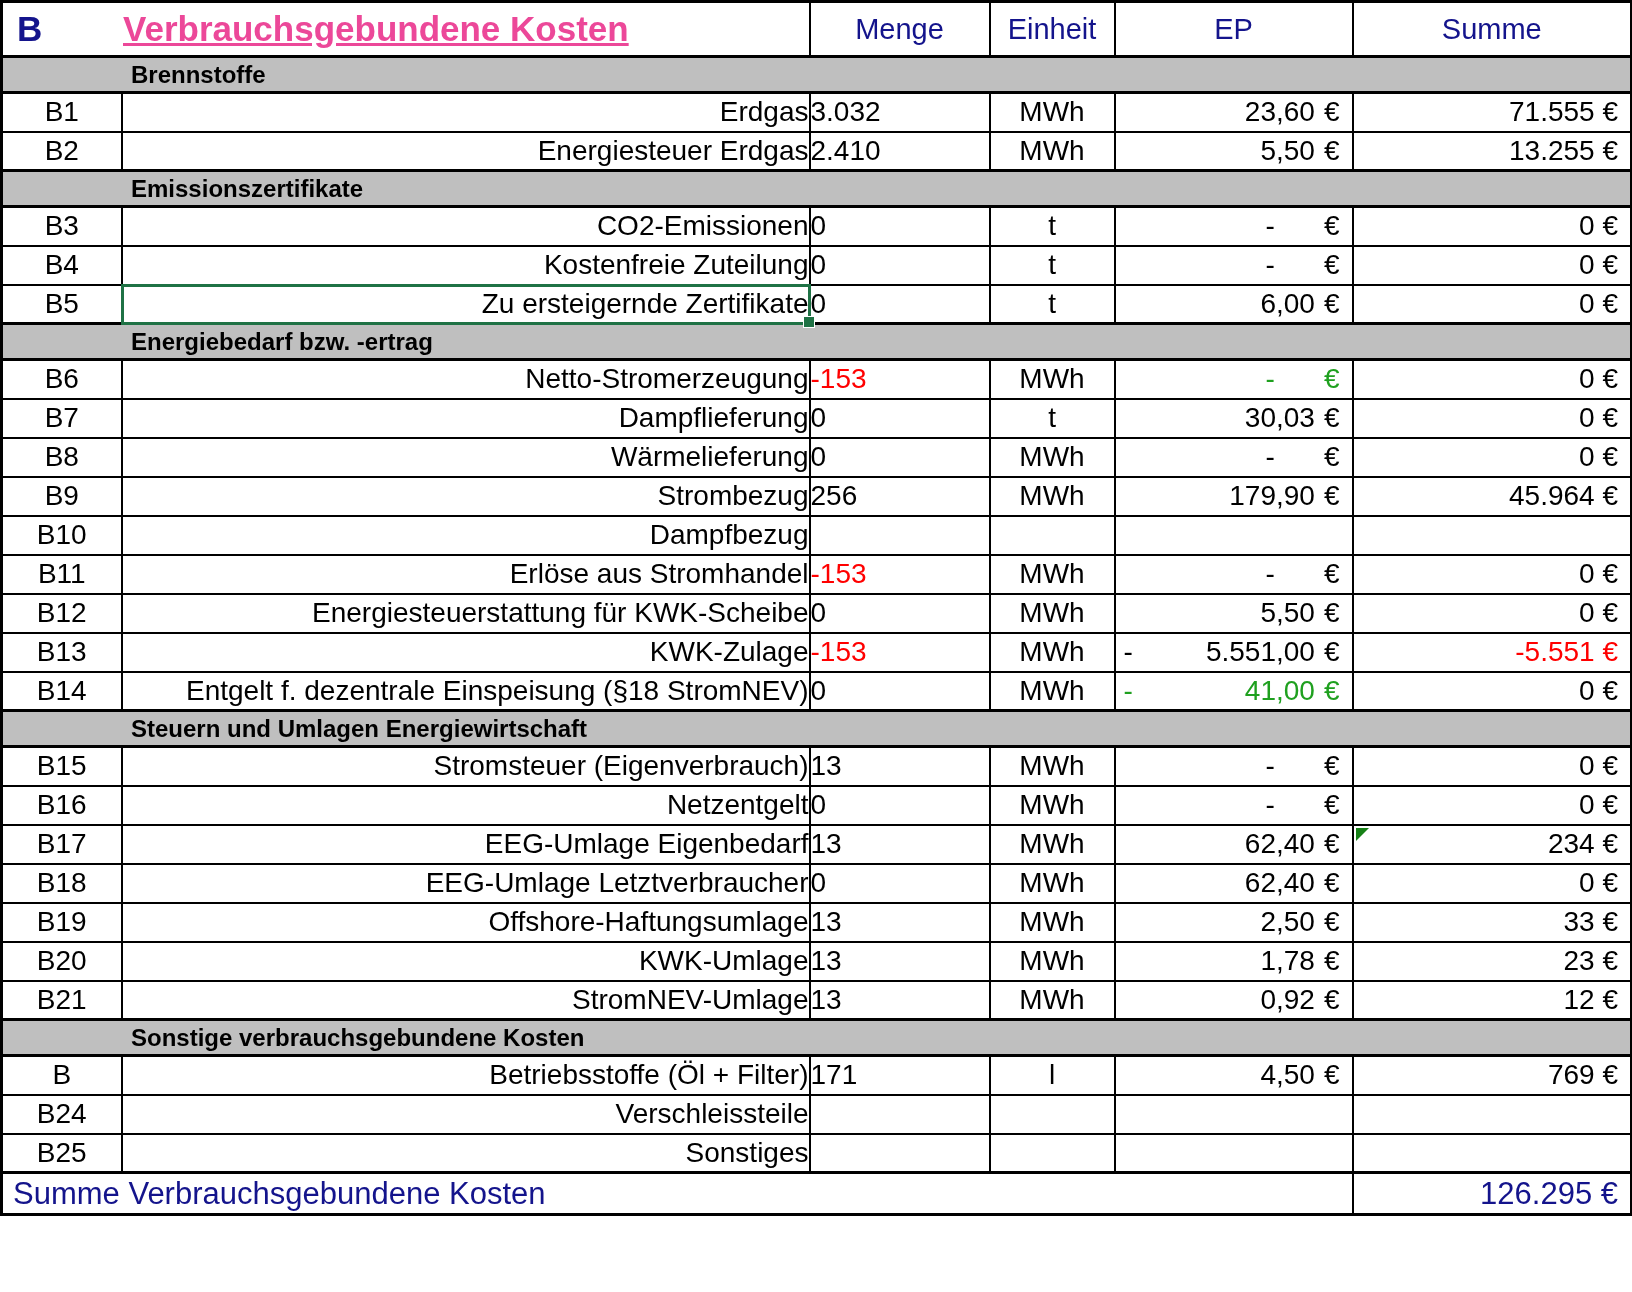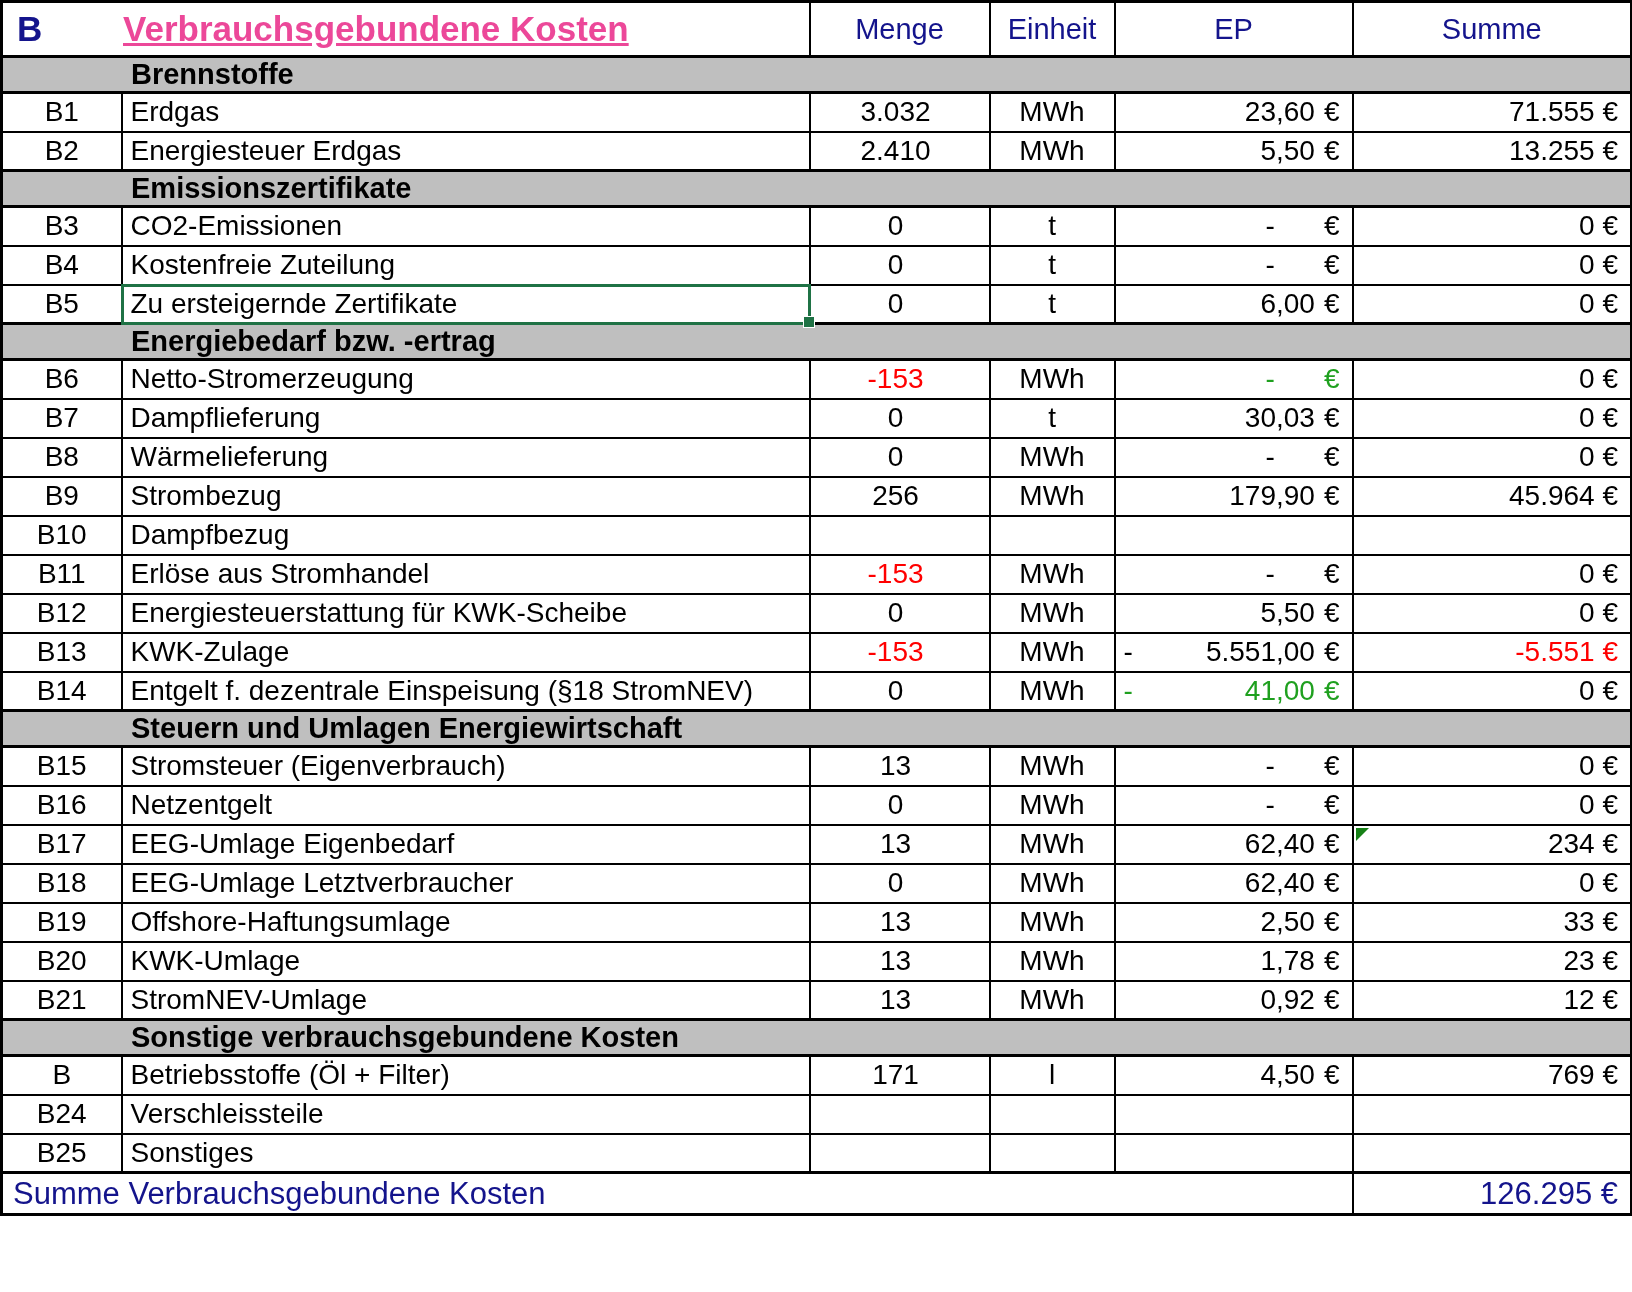--- a/index.html
+++ b/index.html
@@ -8,28 +8,28 @@
   td{border:2px solid #000;font-size:28px;padding:0;overflow:hidden;white-space:nowrap;vertical-align:middle;}
   
   .header-row{height:55px;}
   .header-row td{border-bottom:3px solid #000;}
   .hdr-first{padding:0;}
   .hdr-code{display:inline-block;width:106px;padding-left:14px;font-weight:bold;color:#14148C;font-size:35px;}
   .hdr-title{font-weight:bold;color:#ec4899;font-size:35px;text-decoration:underline;}
   .hdr-col{color:#14148C;text-align:center;font-size:29px;}
   
   .section-row{height:36px;}
-  .section-cell{background:#BFBFBF;font-weight:bold;font-size:29px;padding-left:128px;border-top:3px solid #000;border-bottom:3px solid #000;}
+  .section-cell{background:#BFBFBF;font-weight:bold;font-size:24px;padding-left:128px;border-top:3px solid #000;border-bottom:3px solid #000;}
   
   .data-row{height:39px;}
   .id-cell{text-align:center;}
-  .desc-cell{padding-left:8px;}
+  .desc-cell{padding-left:8px;text-align:right;}
   .desc-cell.selected{outline:3px solid #1F7245;outline-offset:-2px;position:relative;overflow:visible;}
   .fill-handle{position:absolute;right:-6px;bottom:-6px;width:10px;height:10px;background:#1F7245;border:1px solid #fff;z-index:2;}
-  .menge-cell{text-align:center;padding-right:8px;}
+  .menge-cell{text-align:left;padding-right:8px;}
   .einheit-cell{text-align:center;}
   .ep-cell{text-align:right;padding-right:12px;position:relative;margin-left:43px;}
   .ep-cell .neg{position:absolute;left:8px;}
   .ep-cell .cur{margin-left:9px;display:inline-block;}
   .ep-cell .epnum.zero{margin-right:40px;}
   .summe-cell{text-align:right;padding-right:12px;position:relative;}
   .tri{position:absolute;left:2px;top:2px;width:0;height:0;border-top:13px solid #178117;border-right:13px solid transparent;}
   .red{color:#FF0000;margin-top:44px;}
   .green{color:#1FA01F;}
   

